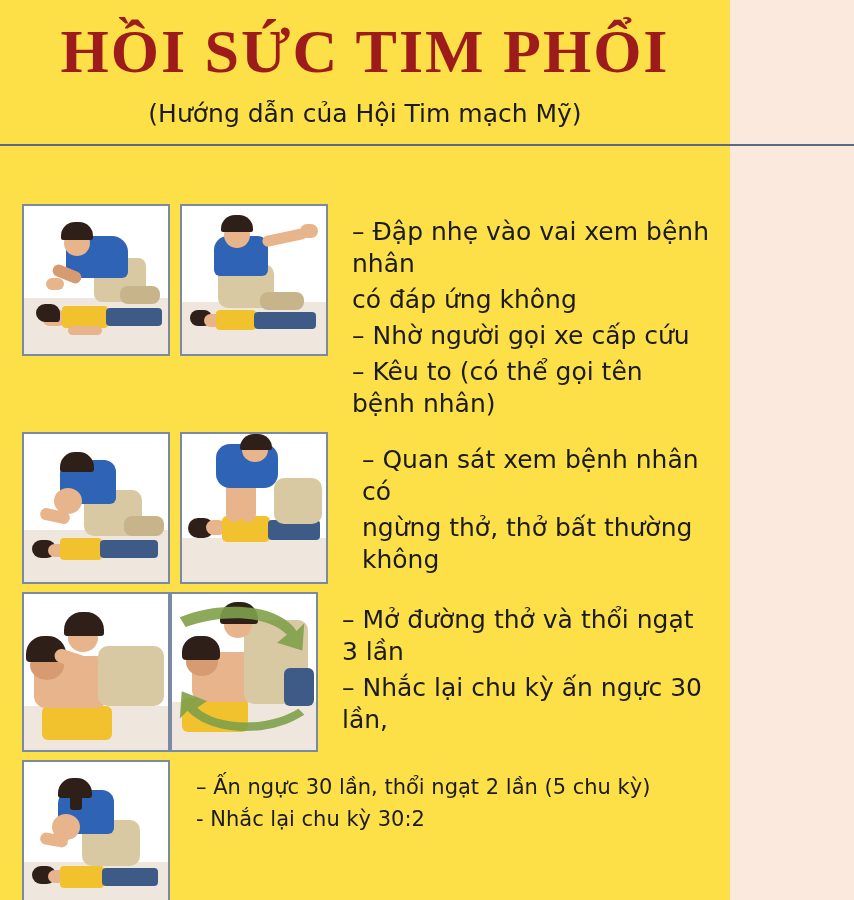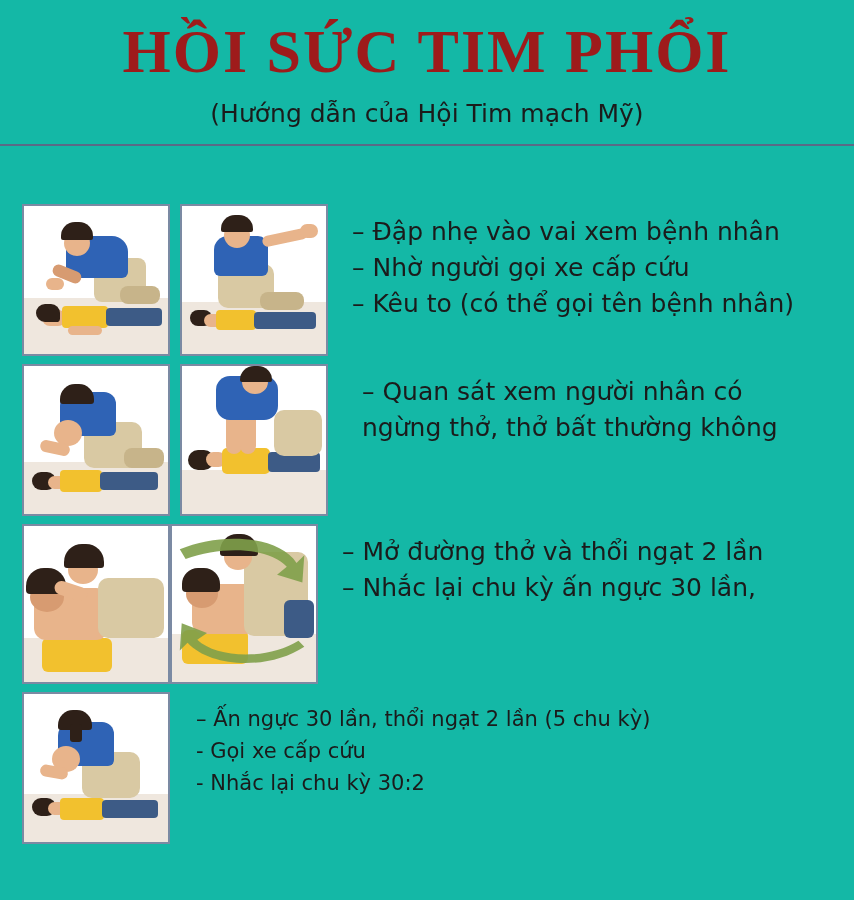--- a/index.html
+++ b/index.html
@@ -8,23 +8,23 @@
   }
   body {
     width: 854px;
     height: 900px;
     background: #fbe9dd;
     font-family: "Liberation Sans", sans-serif;
     overflow: hidden;
   }
   .poster {
     position: relative;
-    width: 854px;
+    width: 730px;
     height: 900px;
-    background: #14b8a6;
+    background: #fde047;
     box-sizing: border-box;
   }
   
   .header {
     padding-top: 18px;
     text-align: center;
   }
   .title {
     font-family: "Liberation Serif", serif;
     font-weight: bold;
@@ -184,20 +184,21 @@
             <div class="sh hair" style="left:39px;top:9px;width:32px;height:17px;border-radius:14px 14px 2px 2px;"></div>
             <div class="sh skin" style="left:80px;top:26px;width:46px;height:11px;border-radius:6px;transform:rotate(-12deg);"></div>
             <div class="sh skin" style="left:118px;top:18px;width:18px;height:14px;border-radius:7px;"></div>
             <div class="sh khaki-d" style="left:78px;top:86px;width:44px;height:18px;border-radius:8px;"></div>
           </div>
         </div>
 
       </div>
       <div class="text">
         <p>– Đập nhẹ vào vai xem bệnh nhân</p>
+        <p>có đáp ứng không</p>
         <p>– Nhờ người gọi xe cấp cứu</p>
         <p>– Kêu to (có thể gọi tên bệnh nhân)</p>
       </div>
     </div>
 
     <div class="row row-2">
       <div class="images">
 
         <div class="panel">
           <div class="fig">
@@ -226,21 +227,21 @@
             <div class="sh skin" style="left:58px;top:38px;width:16px;height:50px;border-radius:8px;"></div>
             <div class="sh blue" style="left:34px;top:10px;width:62px;height:44px;border-radius:14px;"></div>
             <div class="sh skin" style="left:60px;top:4px;width:26px;height:24px;border-radius:50%;"></div>
             <div class="sh hair" style="left:58px;top:0;width:32px;height:16px;border-radius:14px 14px 2px 2px;"></div>
             <div class="sh khaki" style="left:92px;top:44px;width:48px;height:46px;border-radius:10px;"></div>
           </div>
         </div>
 
       </div>
       <div class="text indent">
-        <p>– Quan sát xem người nhân có</p>
+        <p>– Quan sát xem bệnh nhân có</p>
         <p>ngừng thở, thở bất thường không</p>
       </div>
     </div>
 
     <div class="row row-3">
       <div class="images">
 
         <div class="panel">
           <div class="fig">
             <div class="sh floor" style="left:0;top:112px;width:148px;height:48px;"></div>
@@ -268,21 +269,21 @@
             <div class="sh jeans" style="left:112px;top:74px;width:30px;height:38px;border-radius:6px;"></div>
           </div>
           <svg class="arrow-wrap" viewBox="0 0 148 160">
             <path d="M8 24 C 50 6, 110 10, 128 38 L 136 30 L 134 58 L 108 50 L 118 42 C 100 22, 52 20, 14 34 Z" fill="#7fa04a" opacity="0.9"></path>
             <path d="M136 124 C 100 148, 40 146, 16 120 L 8 128 L 10 100 L 36 110 L 26 117 C 46 136, 98 138, 130 118 Z" fill="#7fa04a" opacity="0.9"></path>
           </svg>
         </div>
 
       </div>
       <div class="text">
-        <p>– Mở đường thở và thổi ngạt 2 lần</p>
+        <p>– Mở đường thở và thổi ngạt 3 lần</p>
         <p>– Nhắc lại chu kỳ ấn ngực 30 lần,</p>
       </div>
     </div>
 
     <div class="bottom">
       <div class="panel">
         <div class="fig">
           <div class="sh floor" style="left:0;top:100px;width:148px;height:52px;"></div>
           <div class="sh hair" style="left:8px;top:104px;width:24px;height:18px;border-radius:10px;"></div>
           <div class="sh skin" style="left:24px;top:108px;width:18px;height:13px;border-radius:7px;"></div>
@@ -291,19 +292,18 @@
           <div class="sh khaki" style="left:58px;top:58px;width:58px;height:46px;border-radius:10px;"></div>
           <div class="sh blue" style="left:34px;top:28px;width:56px;height:44px;border-radius:14px 12px 6px 6px;"></div>
           <div class="sh skin" style="left:28px;top:52px;width:28px;height:26px;border-radius:50%;"></div>
           <div class="sh hair" style="left:34px;top:16px;width:34px;height:20px;border-radius:15px 15px 3px 3px;"></div>
           <div class="sh skin" style="left:16px;top:72px;width:28px;height:12px;border-radius:6px;transform:rotate(10deg);"></div>
           <div class="sh hair" style="left:46px;top:30px;width:12px;height:18px;border-radius:3px;"></div>
         </div>
       </div>
       <div class="bottom-text">
         <p class="line">– Ấn ngực 30 lần, thổi ngạt 2 lần (5 chu kỳ)</p>
-        <p class="line">- Gọi xe cấp cứu</p>
         <p class="line">- Nhắc lại chu kỳ 30:2</p>
       </div>
     </div>
 
   </div>
 </div>
 
 </body></html>

